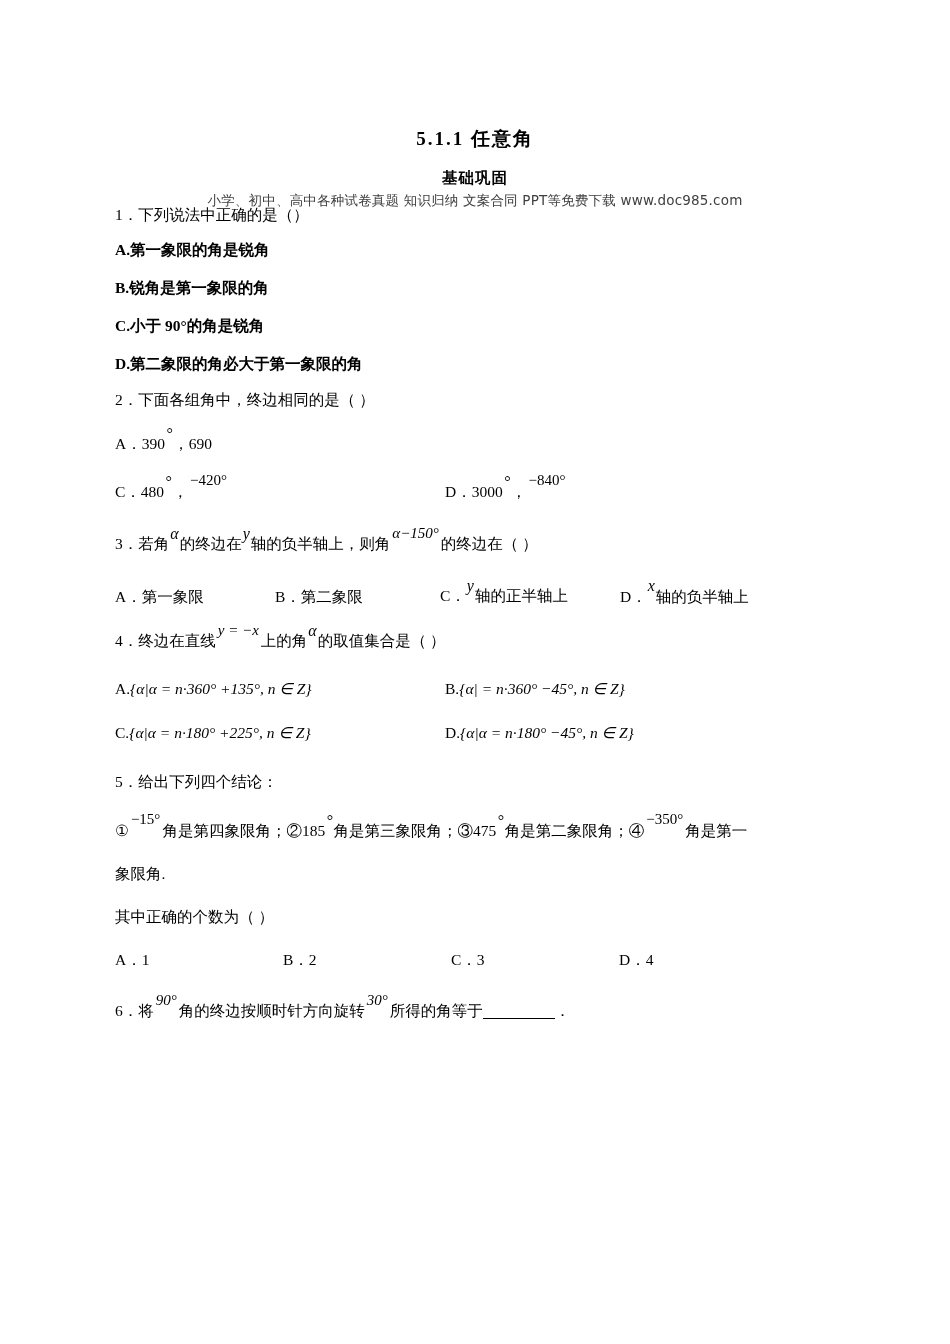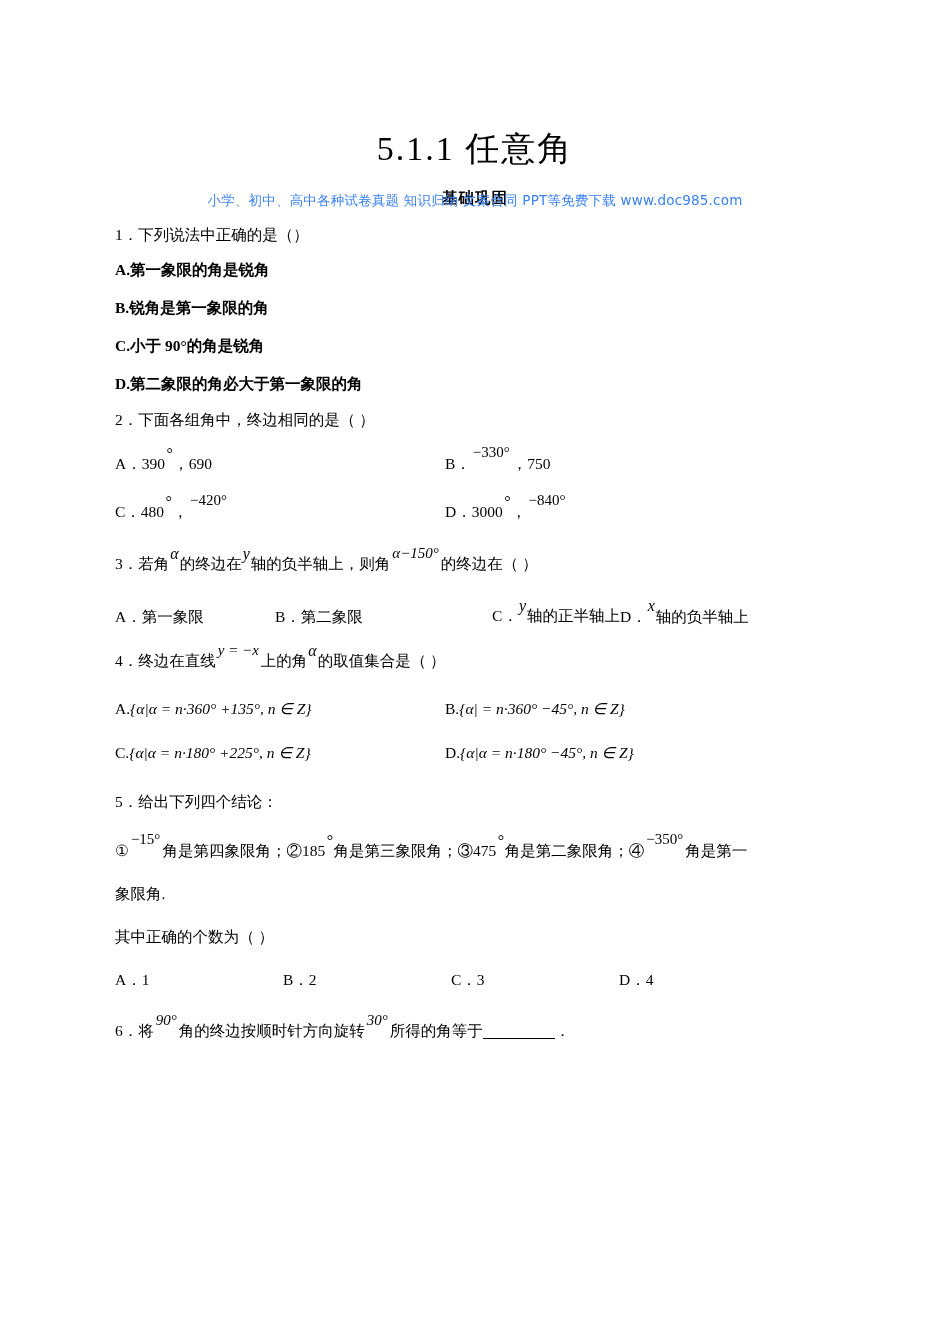--- a/index.html
+++ b/index.html
@@ -19,34 +19,34 @@
     position: relative;
     width: 950px;
     height: 1344px;
     box-sizing: border-box;
     padding: 0 115px;
   }
   .watermark {
     text-align: center;
     font-family: "DejaVu Sans", sans-serif;
     font-size: 13.5px;
-    color: #3b82f6;
+    color: #404040;
     letter-spacing: 0.2px;
     white-space: nowrap;
   }
   .watermark-top {
     position: absolute;
     top: 66px;
     left: 0;
     width: 950px;
   }
   .doc-title {
     text-align: center;
-    font-size: 34px;
-    font-weight: normal;
+    font-size: 19px;
+    font-weight: bold;
     margin-top: 126px;
     letter-spacing: 2px;
   }
   .doc-subtitle {
     text-align: center;
     font-size: 15px;
     margin-top: 27px;
   }
   .section-head {
     text-align: center;
@@ -145,40 +145,37 @@
   <div class="opt">B.锐角是第一象限的角</div>
   <div class="opt">C.小于 90°的角是锐角</div>
   <div class="opt">D.第二象限的角必大于第一象限的角</div>
 
   <div class="q" style="margin-top:17px;">2．下面各组角中，终边相同的是（      ）</div>
 
   <div class="row">
     <div class="cell c1">
       <span>A．390</span><span class="ital">°</span><span>，690</span>
     </div>
-    <div class="cell c2">
-      <span>B．</span><span class="neg-sup">−330°</span><span>，750</span>
-    </div>
   </div>
 
   <div class="row">
     <div class="cell c1">
       <span>C．480</span><span class="ital">°</span><span>，</span><span class="neg-sup">−420°</span>
     </div>
     <div class="cell c2">
       <span>D．3000</span><span class="ital">°</span><span>，</span><span class="neg-sup">−840°</span>
     </div>
   </div>
 
   <div class="q-line" style="margin-top:26px;">
     <span>3．若角</span><span class="ital">α</span><span>的终边在</span><span class="ital">y</span><span>轴的负半轴上，则角</span><span class="sup-expr">α−150°</span><span>的终边在（      ）</span>
   </div>
 
   <div class="q-line" style="margin-top:26px;">
-    <span style="display:inline-block;width:160px;">A．第一象限</span><span style="display:inline-block;width:165px;">B．第二象限</span><span style="display:inline-block;width:180px;text-align:right;"><span>C．</span><span class="ital">y</span><span>轴的正半轴上</span></span><span><span>D．</span><span class="ital">x</span><span>轴的负半轴上</span></span>
+    <span style="display:inline-block;width:160px;">A．第一象限</span><span style="display:inline-block;width:165px;">B．第二象限</span><span style="display:inline-block;width:180px;"><span>C．</span><span class="ital">y</span><span>轴的正半轴上</span></span><span><span>D．</span><span class="ital">x</span><span>轴的负半轴上</span></span>
   </div>
 
   <div class="q-line" style="margin-top:18px;">
     <span>4．终边在直线</span><span class="sup-expr">y = −x</span><span>上的角</span><span class="ital">α</span><span>的取值集合是（      ）</span>
   </div>
 
   <div class="row" style="margin-top:28px;">
     <div class="cell c1">
       <span>A.</span><span class="setexpr">{α|α = n·360° +135°, n ∈ Z}</span>
     </div>

